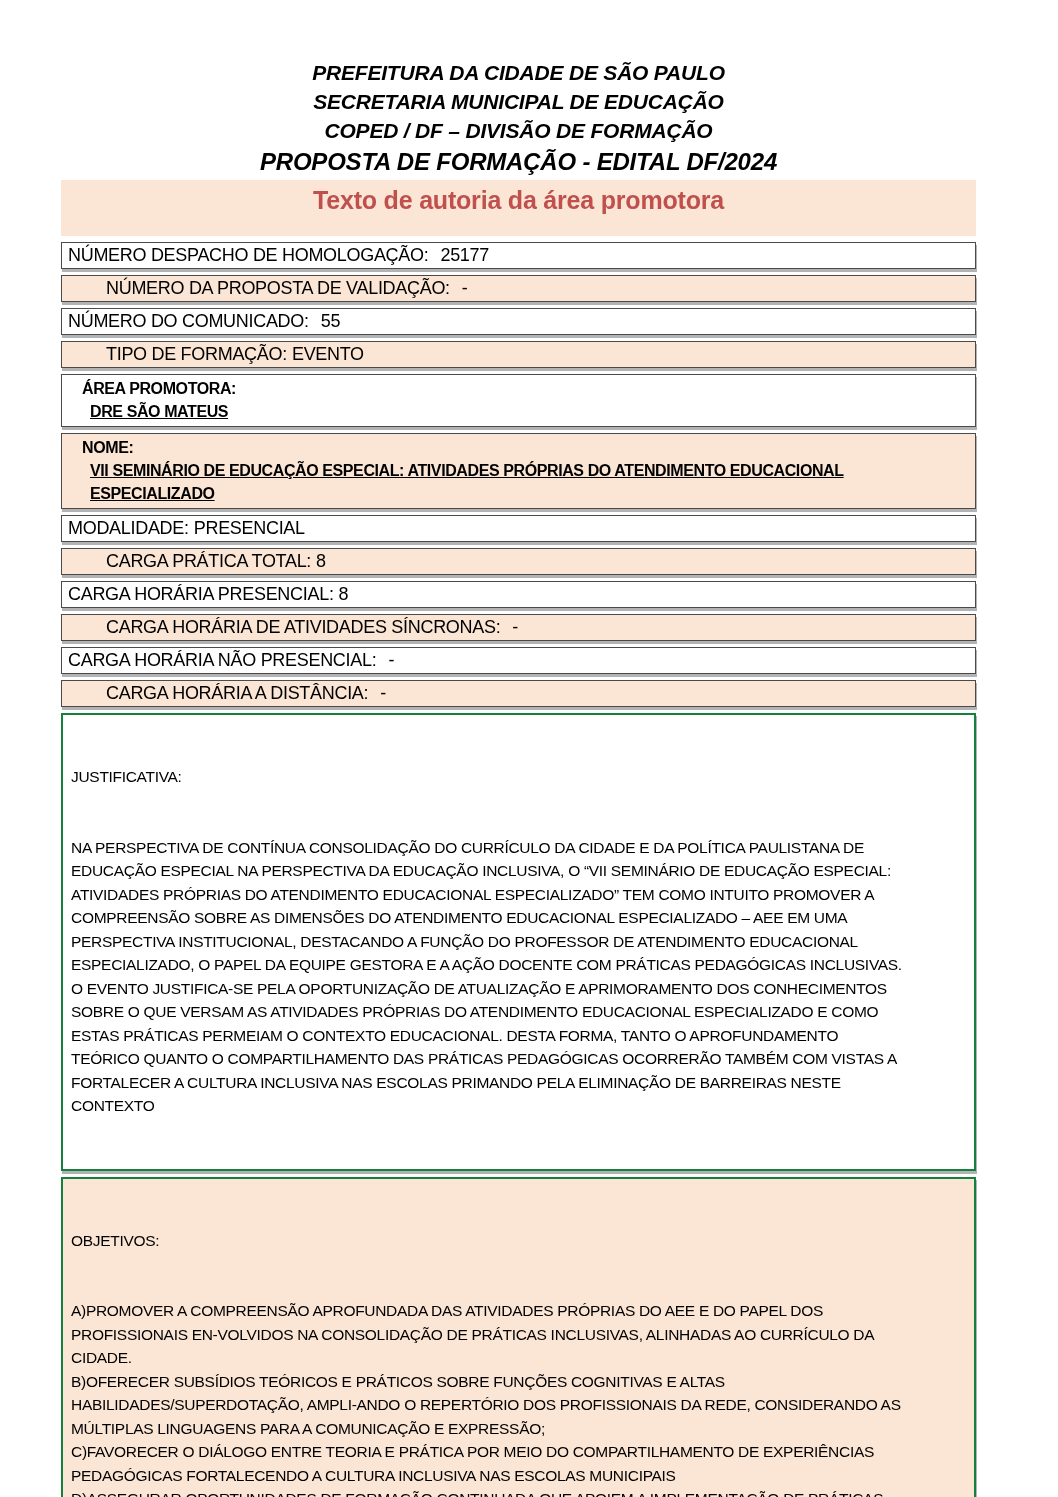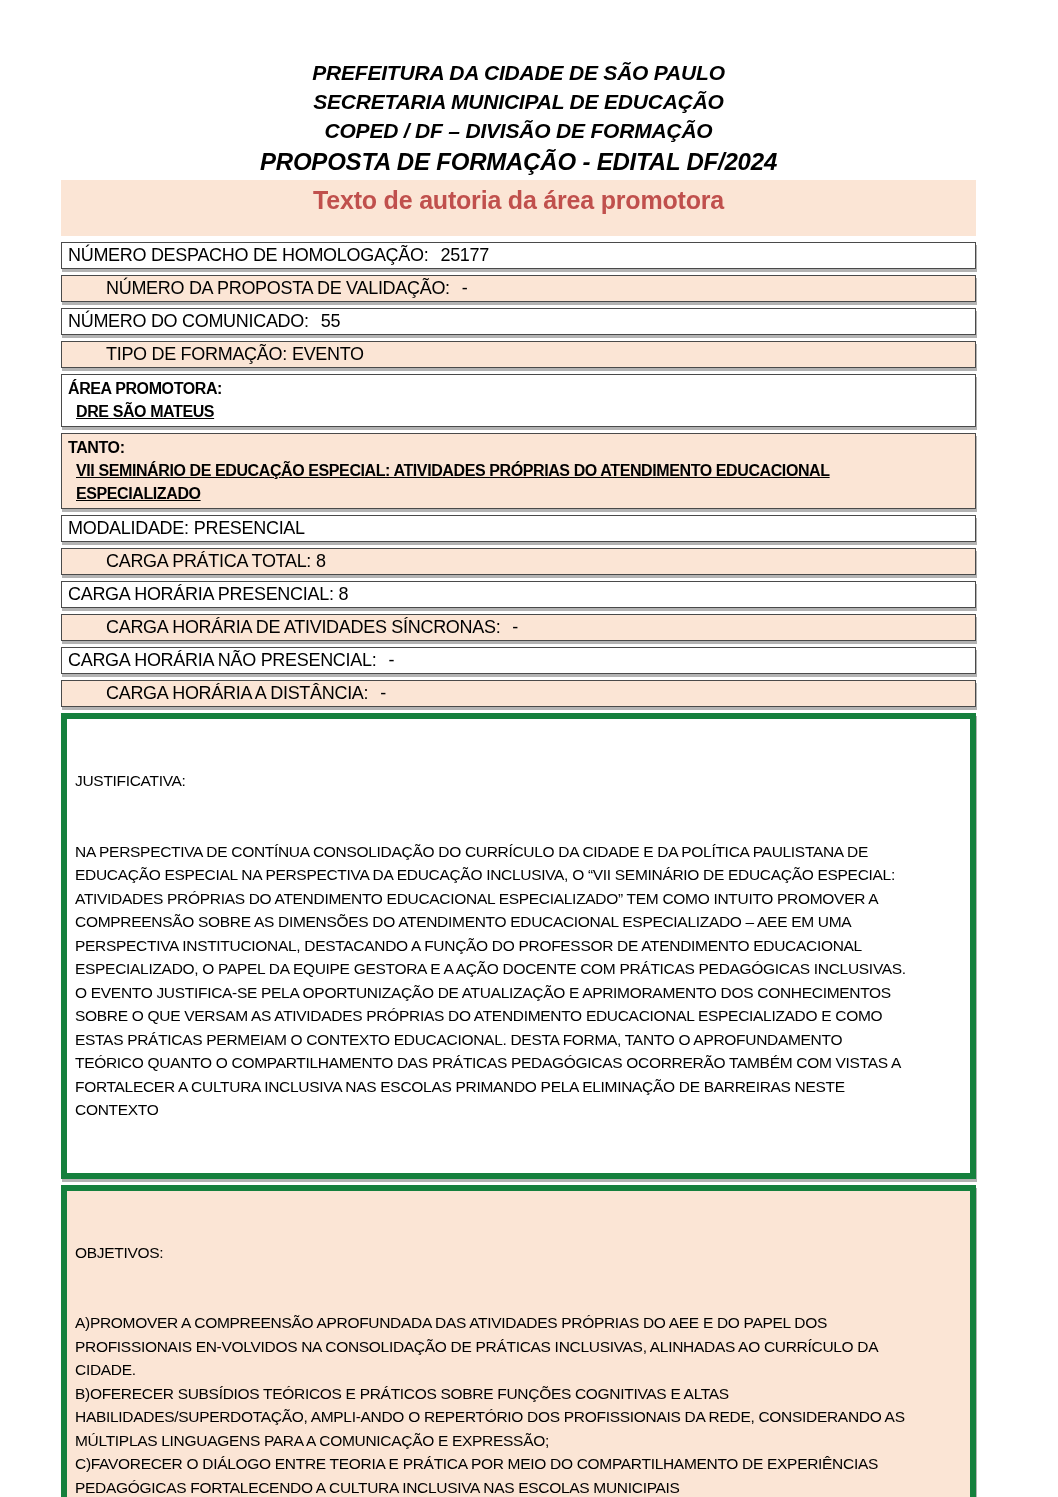--- a/index.html
+++ b/index.html
@@ -30,28 +30,28 @@
     box-shadow:1px 3px 0 #b3b3b3;
     padding:1px 6px 2px;margin-bottom:6px;
     font-size:18px;line-height:22px;letter-spacing:-0.3px;
     white-space:pre;overflow:hidden;
   }
   .row.peach{background:#fbe5d5;padding-left:44px;}
   .row .row-value{margin-left:5px;}
   .row.wide-gap .row-value{margin-left:12px;}
   .row.multiline{
     font-weight:bold;font-size:16px;line-height:23px;letter-spacing:-0.4px;
-    padding:2px 6px 3px;
+    padding:2px 20px 3px;
   }
   .row.multiline .row-value{display:block;margin-left:8px;white-space:pre;text-decoration:underline;}
 
   
   .section{
     background:#ffffff;
-    border:6px solid #15803d;
+    border:2px solid #15803d;
     box-shadow:1px 3px 0 #b3b3b3;
     padding:3px 8px 4px;margin-bottom:6px;
     font-size:15.5px;line-height:23.5px;letter-spacing:-0.3px;
     white-space:pre;overflow:hidden;
   }
   .section.peach{background:#fbe5d5;}
   .section .section-body{white-space:pre;}
 </style>
 </head>
 <body>
@@ -71,21 +71,21 @@
     <div class="row wide-gap"><span class="row-label">NÚMERO DESPACHO DE HOMOLOGAÇÃO:</span><span class="row-value">25177</span></div>
 
     <div class="row peach wide-gap"><span class="row-label">NÚMERO DA PROPOSTA DE VALIDAÇÃO:</span><span class="row-value">-</span></div>
 
     <div class="row wide-gap"><span class="row-label">NÚMERO DO COMUNICADO:</span><span class="row-value">55</span></div>
 
     <div class="row peach"><span class="row-label">TIPO DE FORMAÇÃO:</span><span class="row-value">EVENTO</span></div>
 
     <div class="row multiline"><span class="row-label">ÁREA PROMOTORA:</span><span class="row-value">DRE SÃO MATEUS</span></div>
 
-    <div class="row peach multiline"><span class="row-label">TANTO:</span><span class="row-value">VII SEMINÁRIO DE EDUCAÇÃO ESPECIAL: ATIVIDADES PRÓPRIAS DO ATENDIMENTO EDUCACIONAL
+    <div class="row peach multiline"><span class="row-label">NOME:</span><span class="row-value">VII SEMINÁRIO DE EDUCAÇÃO ESPECIAL: ATIVIDADES PRÓPRIAS DO ATENDIMENTO EDUCACIONAL
 ESPECIALIZADO</span></div>
 
     <div class="row"><span class="row-label">MODALIDADE:</span><span class="row-value">PRESENCIAL</span></div>
 
     <div class="row peach"><span class="row-label">CARGA PRÁTICA TOTAL:</span><span class="row-value">8</span></div>
 
     <div class="row"><span class="row-label">CARGA HORÁRIA PRESENCIAL:</span><span class="row-value">8</span></div>
 
     <div class="row peach wide-gap"><span class="row-label">CARGA HORÁRIA DE ATIVIDADES SÍNCRONAS:</span><span class="row-value">-</span></div>
 

